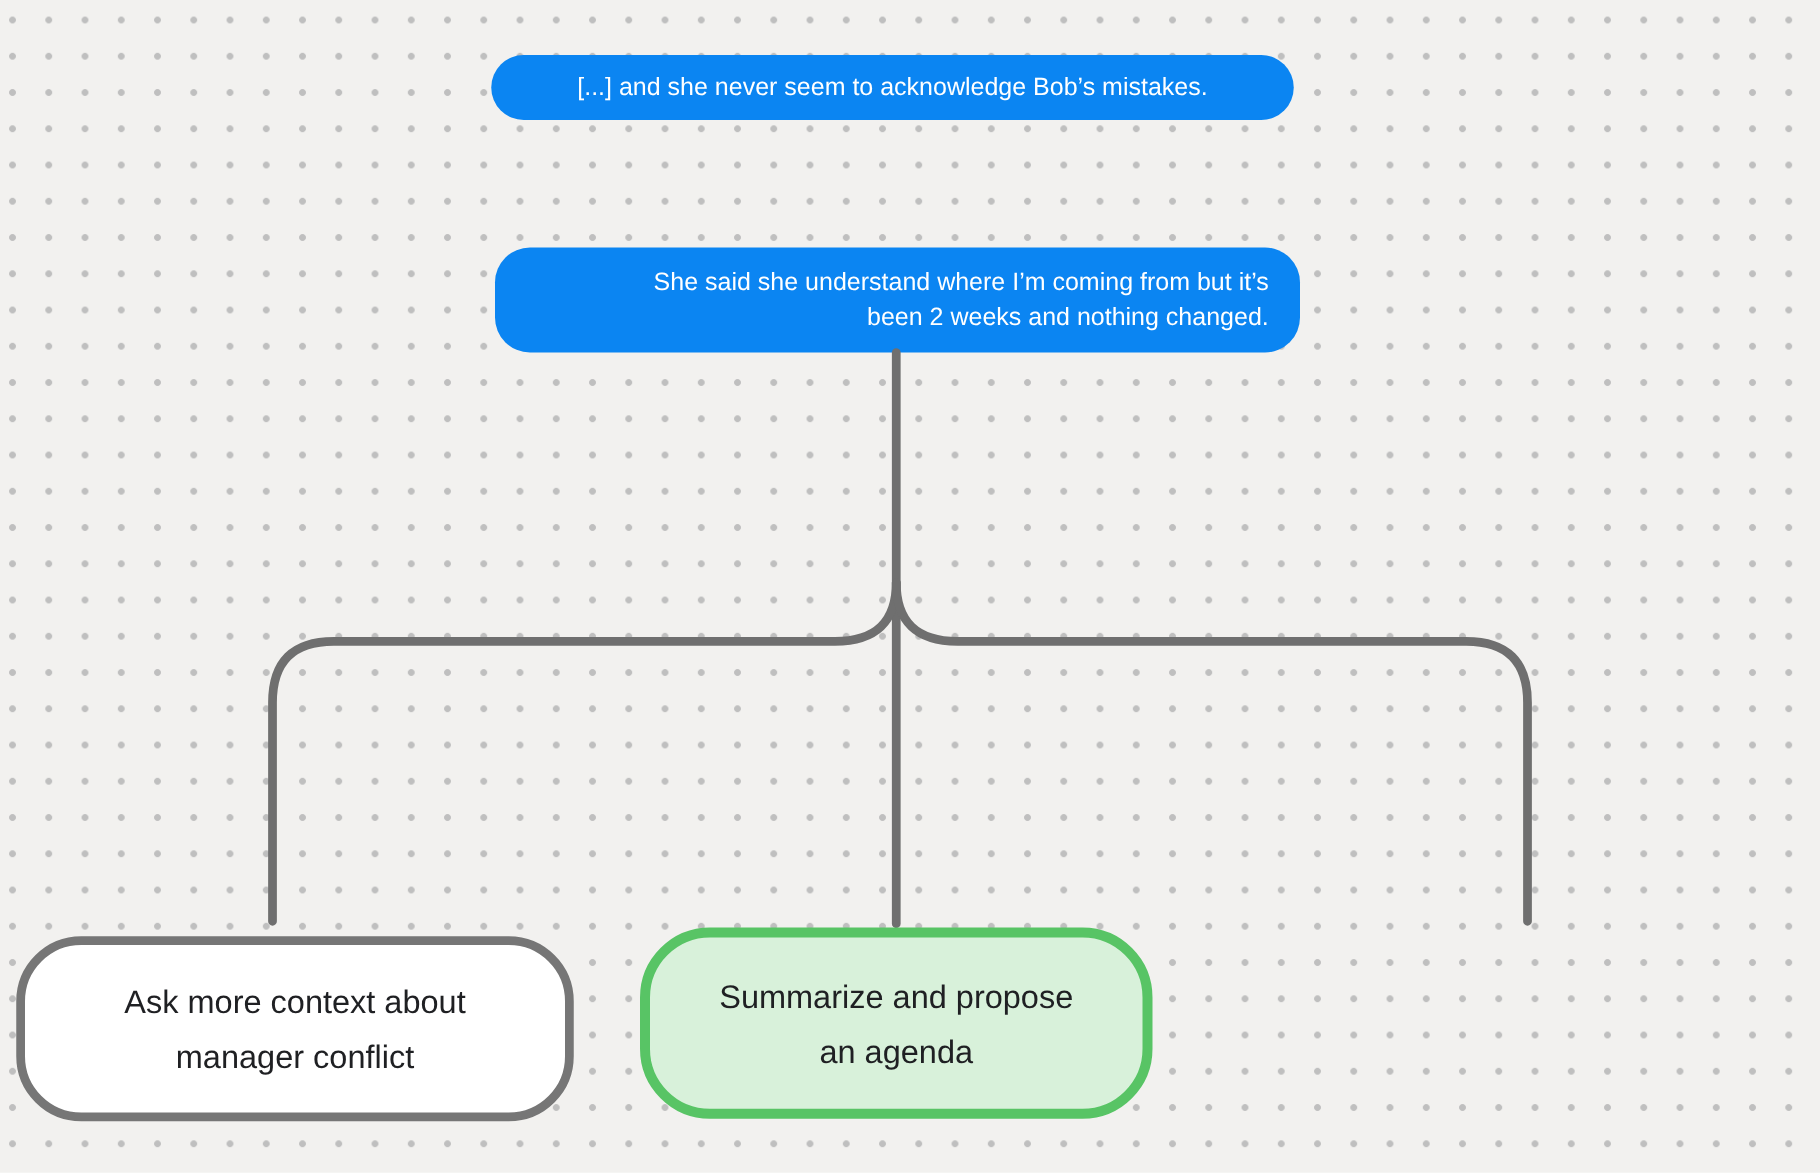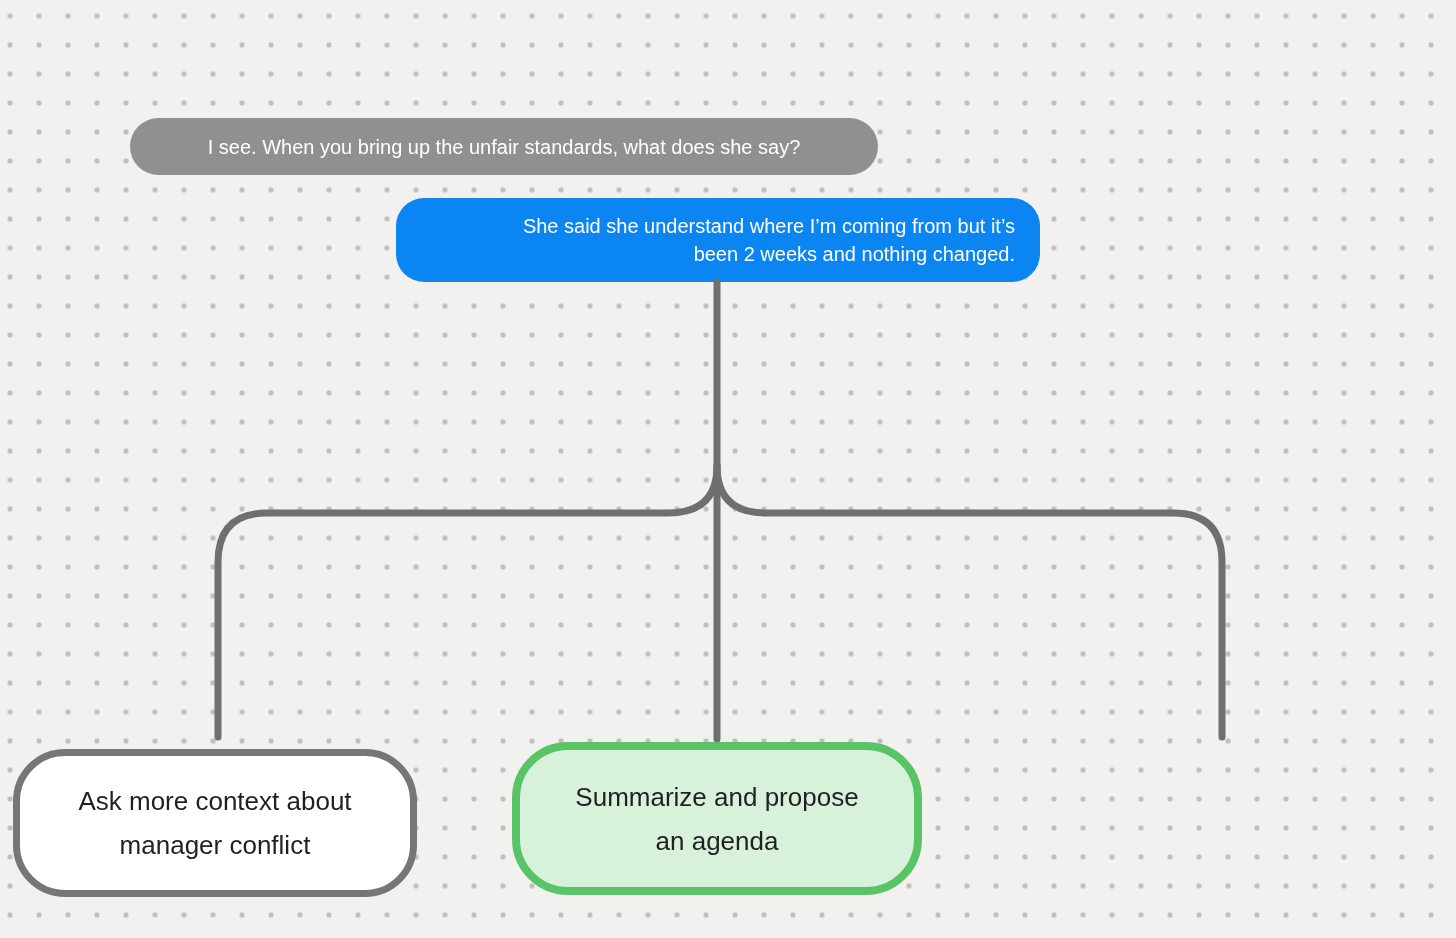--- a/index.html
+++ b/index.html
@@ -81,36 +81,36 @@
     font-size: 26px;
     line-height: 44px;
     font-weight: 500;
     color: var(--branch-text);
     background: var(--branch-bg);
     border: 7px solid var(--branch-border);
     border-radius: 52px;
     white-space: pre-line;
     cursor: pointer;
   }
-  .branch-left  { left: 13px;   top: 749px; width: 404px; height: 148px; }
+  .branch-left  { left: 13px;   top: 749px; width: 446px; height: 148px; }
   .branch-mid   {
     left: 512px; top: 742px; width: 410px; height: 153px;
     background: var(--highlight-bg);
     border: 8px solid var(--highlight-border);
     border-radius: 56px;
   }
   .branch-right { left: 1015px; top: 749px; width: 413px; height: 148px; }
 </style>
 </head>
 <body>
 
 <div class="canvas">
 
+  <div class="bubble user bubble-1">[...] and she never seem to acknowledge Bob’s mistakes.</div>
 
-  <div class="bubble assistant bubble-2">I see. When you bring up the unfair standards, what does she say?</div>
 
   <div class="bubble user bubble-3">She said she understand where I’m coming from but it’s
 been 2 weeks and nothing changed.</div>
 
   <svg class="connectors" viewBox="0 0 1456 938">
     <path d="M 717 282 L 717 739"></path>
     <path d="M 717 466 Q 717 513 668 513 L 267 513 Q 218 513 218 562 L 218 737"></path>
     <path d="M 717 466 Q 717 513 766 513 L 1173 513 Q 1222 513 1222 562 L 1222 737"></path>
   </svg>
 

